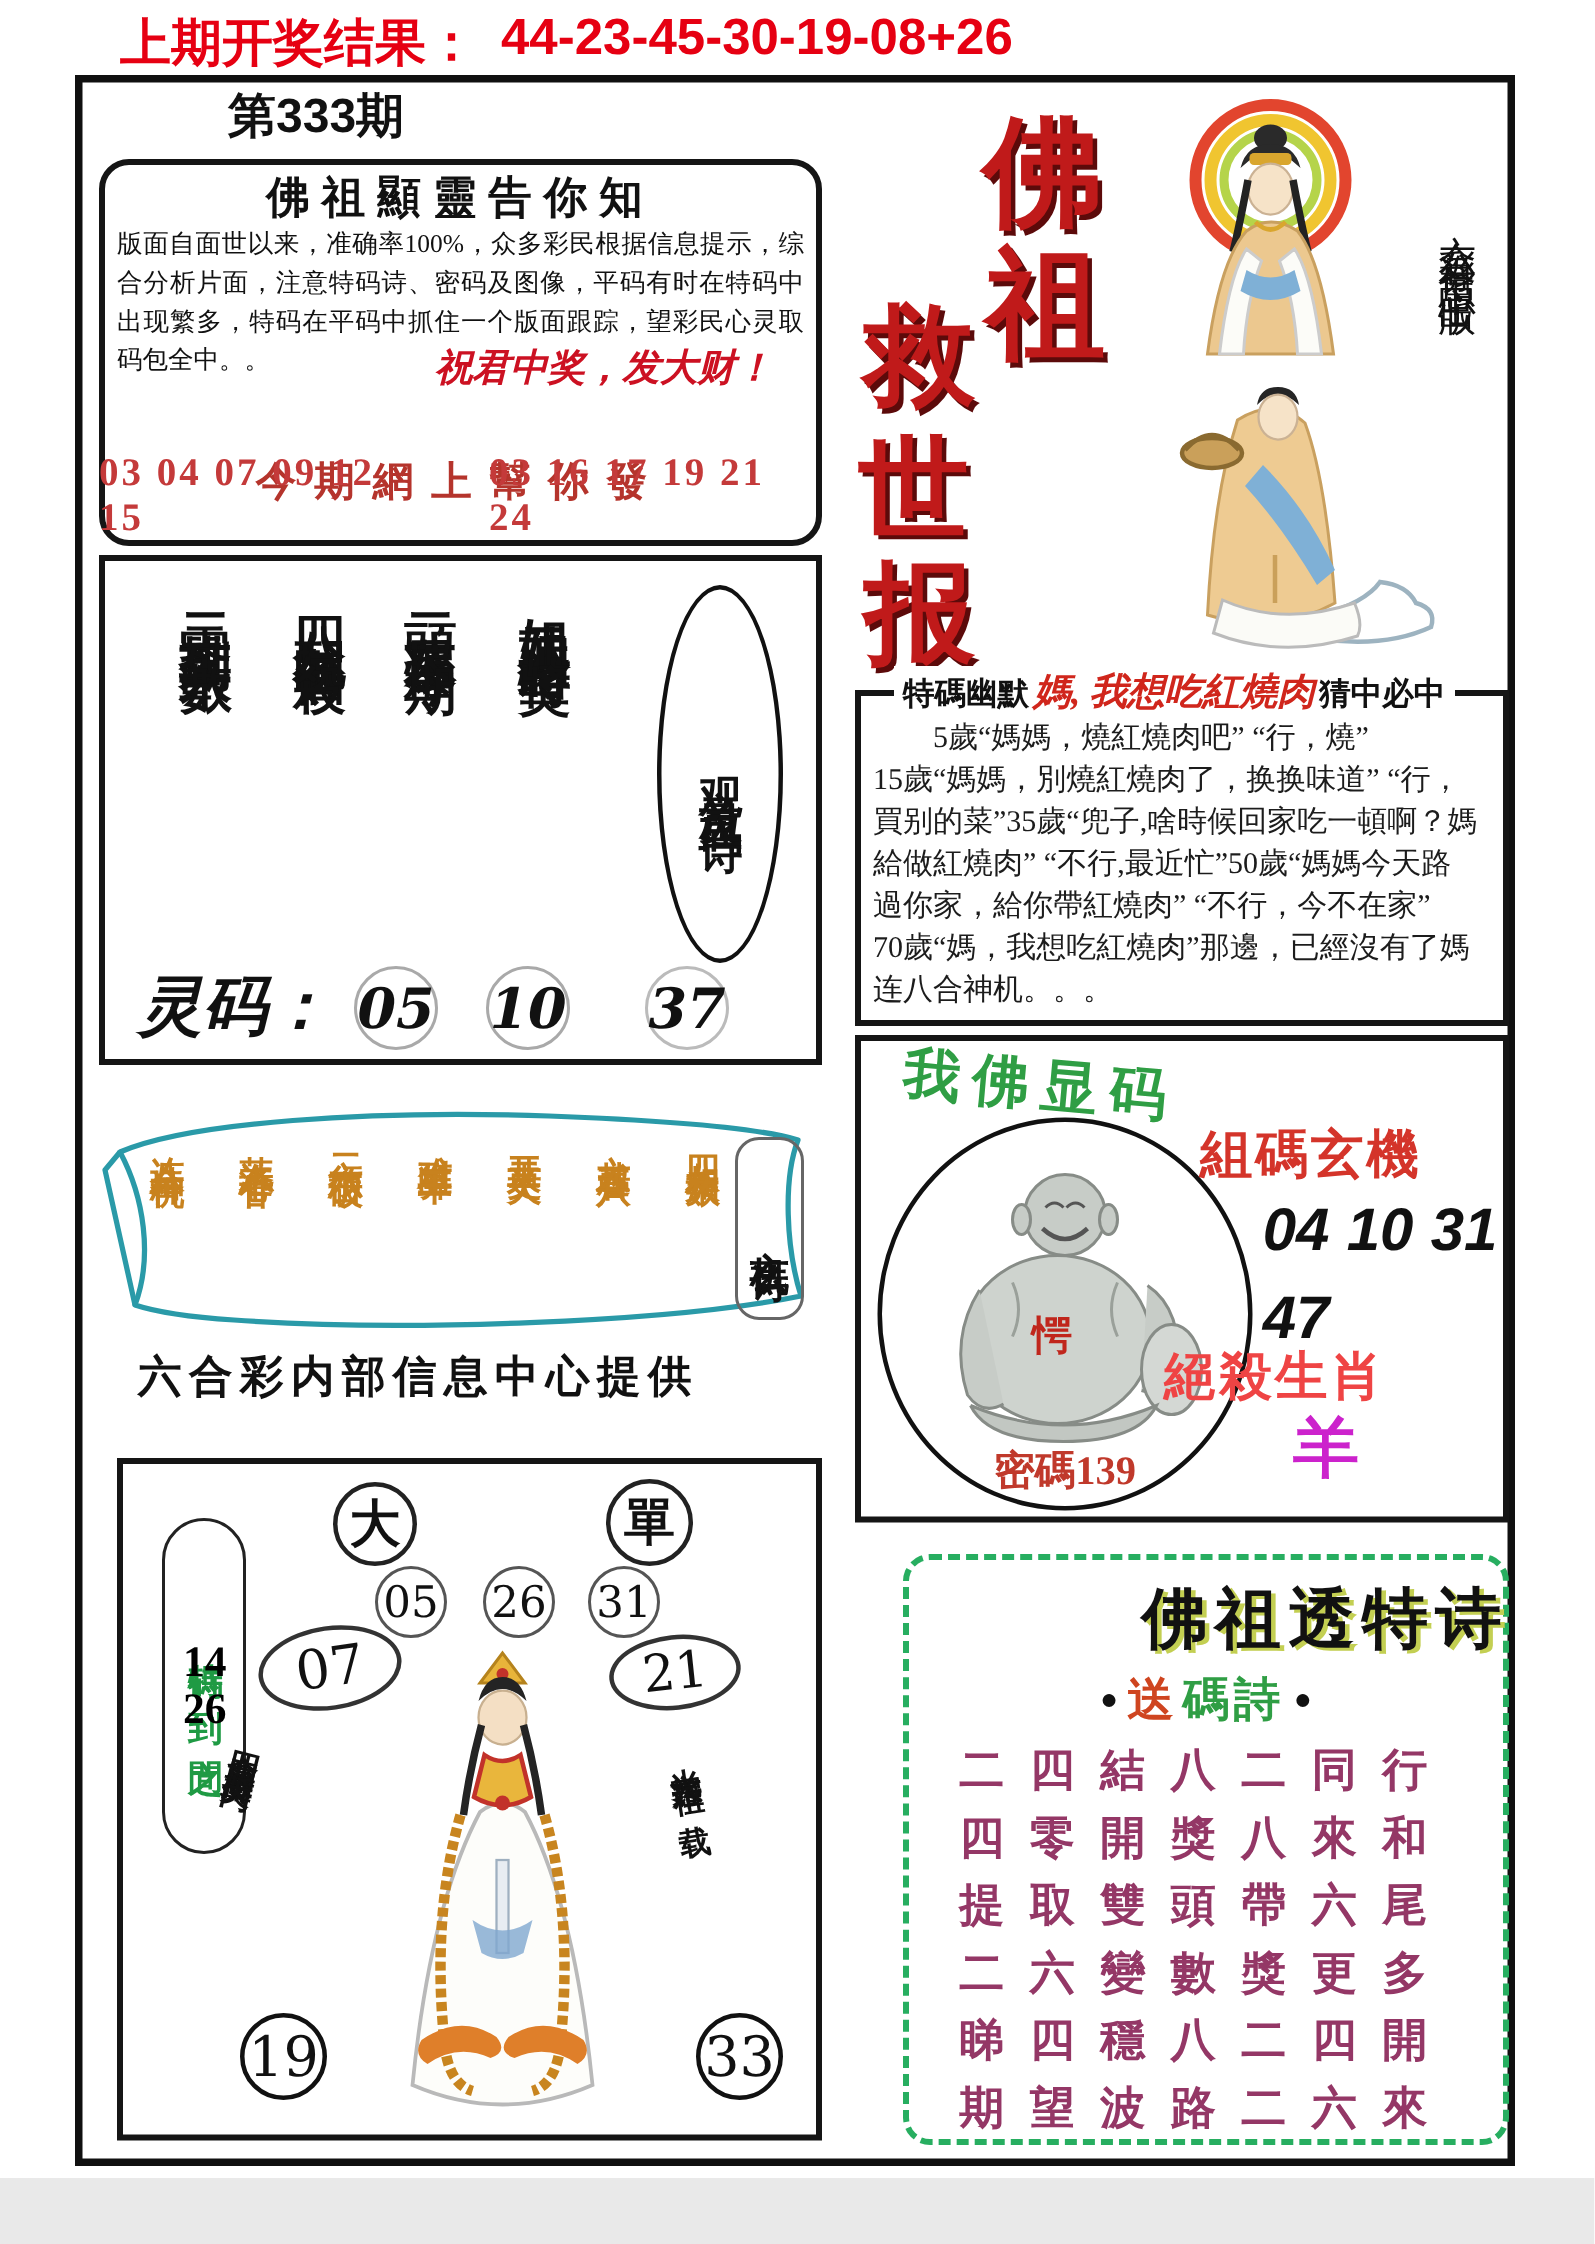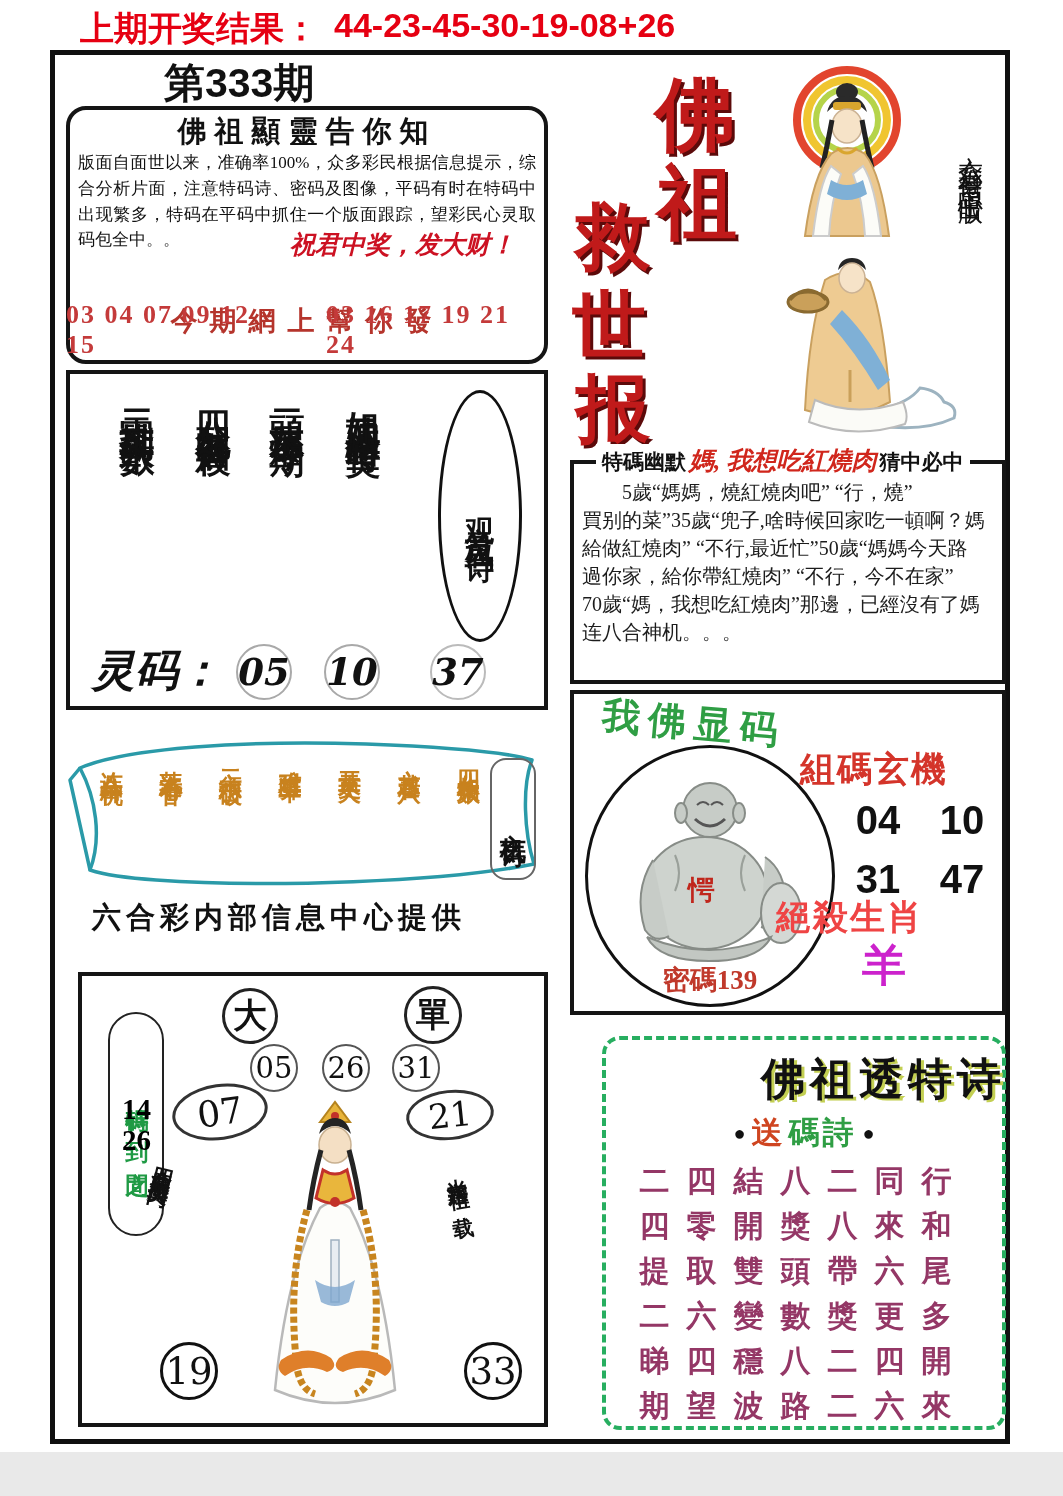--- a/index.html
+++ b/index.html
@@ -8,21 +8,21 @@
           font-family:"Liberation Serif", serif; color:#111; }
   .abs { position:absolute; }
 
   
   .top-header { left:80px; top:6px; display:flex; gap:16px; font-size:34px; font-weight:bold;
                 color:#e60012; font-family:"Liberation Sans", sans-serif; }
 
   
   .frame { left:50px; top:50px; width:960px; height:1394px; border:5px solid #101010; }
 
-  .issue { left:152px; top:56px; font-size:41px; font-weight:bold; font-family:"Liberation Sans", sans-serif;margin-left:12px; }
+  .issue { left:152px; top:56px; font-size:32px; font-weight:bold; font-family:"Liberation Sans", sans-serif; }
 
   
   .announce { left:66px; top:106px; width:482px; height:258px; border:4px solid #151515; border-radius:20px; }
   .announce-title { left:66px; top:112px; width:482px; text-align:center; font-size:29px; font-weight:bold; letter-spacing:8px; }
   .announce-body { left:78px; top:150px; width:458px; font-size:17px; line-height:1.52; text-align:justify; }
   .announce-wish { left:290px; top:228px; font-size:25px; font-weight:bold; font-style:italic; color:#cc1122;text-align:center; }
   .announce-sub { left:66px; top:264px; width:482px; text-align:center; font-size:27px; font-weight:bold;
                   letter-spacing:12px; color:#b5342c;margin-top:39px; }
   .num-row { left:66px; top:300px; width:482px; display:flex; gap:38px;
              font-size:26px; font-weight:bold; color:#c43a3a; letter-spacing:2px; }
@@ -94,23 +94,23 @@
   .humor-body .ln0 { text-indent:2em; }
 
   
   .xianma { left:570px; top:690px; width:436px; height:325px; border:4px solid #151515; }
   .xianma-title { left:602px; top:698px; font-size:38px; font-weight:bold; color:#2f9e44;
                   letter-spacing:8px; transform:rotate(5deg); }
   .buddha-ellipse { left:585px; top:745px; width:250px; height:262px; border:3px solid #111; border-radius:50%; }
   .belly-char { left:688px; top:872px; font-size:27px; font-weight:bold; color:#c0261c; }
   .secret { left:610px; top:962px; width:200px; text-align:center; font-size:27px; font-weight:bold; color:#c0392b; }
   .group-title { left:800px; top:746px; font-size:35px; font-weight:bold; color:#d4342a; letter-spacing:2px; }
-  .group-grid { left:836px; top:798px; width:168px; display:grid; grid-template-columns:1fr 1fr;
+  .group-grid { left:836px; top:798px; width:168px; display:grid; grid-template-columns:1fr 1fr 1fr;
                 row-gap:14px; justify-items:center; font-family:"Liberation Sans", sans-serif;
-                font-size:40px; font-weight:bold; }
+                font-size:40px; font-weight:bold;font-style:italic; }
   .kill-title { left:776px; top:894px; font-size:35px; font-weight:bold; color:#ef4444; letter-spacing:2px; }
   .zodiac { left:862px; top:936px; font-size:44px; font-weight:bold; color:#cc22cc; }
 
   
   .toute { left:602px; top:1036px; width:404px; height:394px; border:4px dashed #27ae60; border-radius:18px; }
   .toute-title { left:602px; top:1050px; width:404px; text-align:right; font-size:44px; font-weight:bold;
                  letter-spacing:5px; text-shadow:3px 2px 0 #c3cf52; }
   .toute-sub { left:602px; top:1112px; width:404px; display:flex; justify-content:center; align-items:center; gap:6px; }
   .toute-sub .dot { font-size:20px; }
   .sub-first { font-size:31px; font-weight:bold; color:#cf4520; }
@@ -254,20 +254,21 @@
   <div class="abs vtext publisher">六合彩券信息中心出版</div>
 
   <div class="abs humor"></div>
   <div class="abs humor-header">
     <span class="humor-prefix">特碼幽默</span>
     <span class="humor-red">媽, 我想吃紅燒肉</span>
     <span class="humor-suffix">猜中必中</span>
   </div>
   <div class="abs humor-body">
     <div class="ln0">5歲“媽媽，燒紅燒肉吧” “行，燒”</div>
+    <div>15歲“媽媽，別燒紅燒肉了，换换味道” “行，</div>
     <div>買别的菜”35歲“兜子,啥時候回家吃一頓啊？媽</div>
     <div>給做紅燒肉” “不行,最近忙”50歲“媽媽今天路</div>
     <div>過你家，給你帶紅燒肉” “不行，今不在家”</div>
     <div>70歲“媽，我想吃紅燒肉”那邊，已經沒有了媽</div>
     <div>连八合神机。。。</div>
   </div>
 
   <div class="abs xianma"></div>
   <div class="abs xianma-title">我佛显码</div>
   <div class="abs buddha-ellipse"></div>

